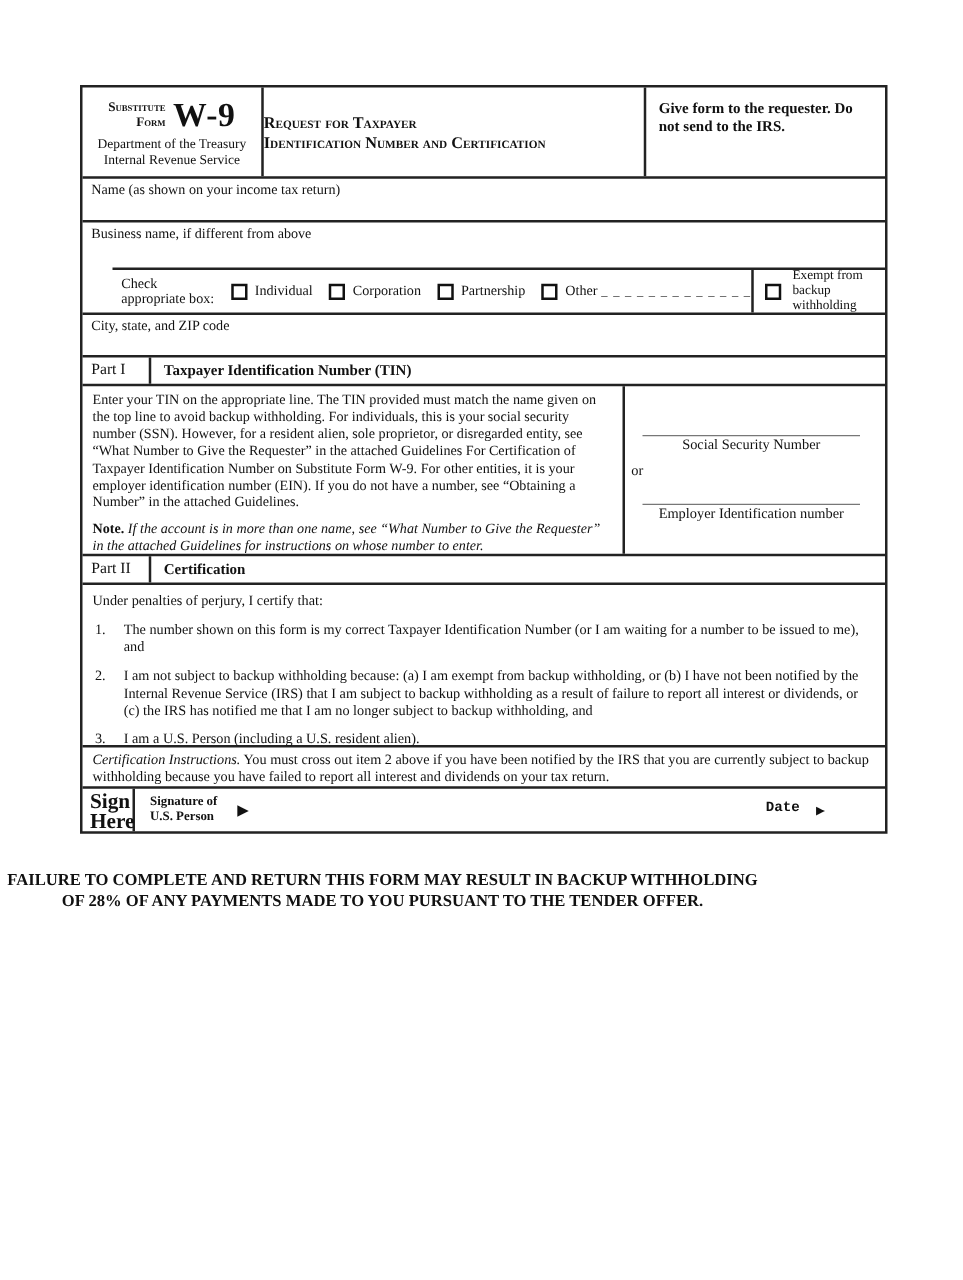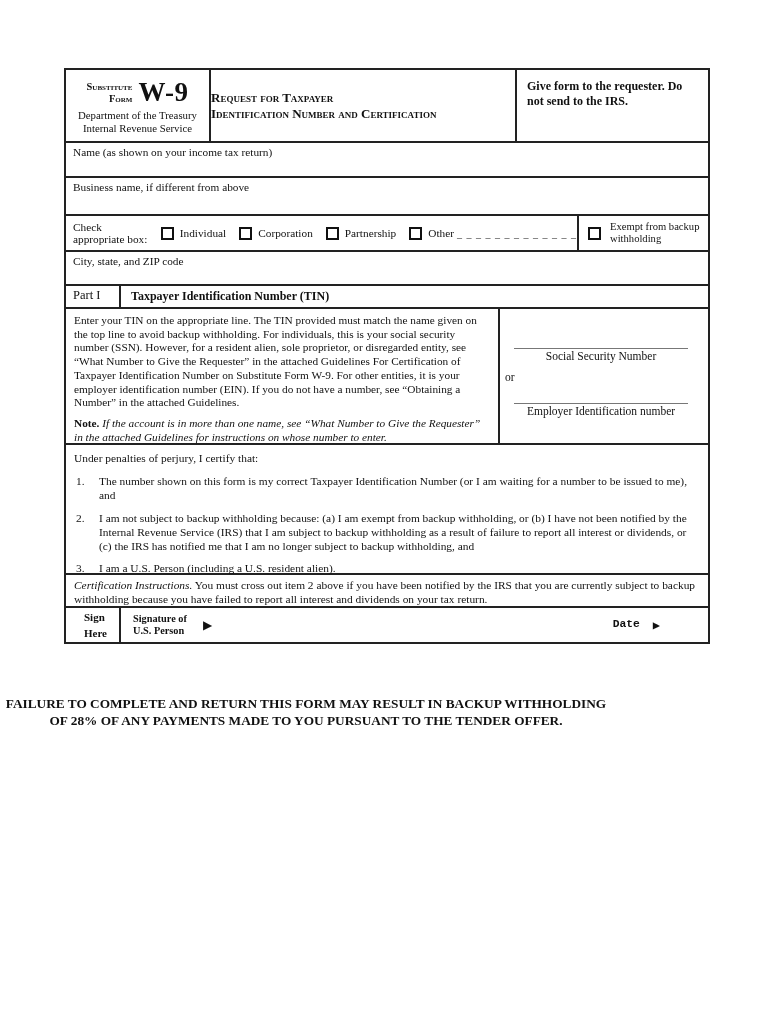--- a/index.html
+++ b/index.html
@@ -30,21 +30,21 @@
   .dept { font-size: 10.8px; line-height: 12.5px; text-align: center; margin-top: 3px; }
   .hc2 .t1, .hc2 .t2 { font-weight: bold; font-variant: small-caps; font-size: 13px; line-height: 16px; }
 
   
   .name-row { height: 35px; }
   .business-row { height: 38px; }
   .city-row { height: 34px; }
   .field-label { font-size: 11.3px; padding: 3px 0 0 7px; }
 
   
-  .check-row { height: 36px; }
+  .check-row { height: 36px; margin-left: 24px; }
   .check-left { width: 513px; border-right: 2px solid #222; display: flex; align-items: center; font-size: 11.3px; padding-left: 7px; }
   .cb { width: 13px; height: 13px; border: 2px solid #111; display: inline-block; flex: none; background: #fff; }
   .cb-group { display: flex; align-items: center; gap: 6px; margin-left: 13px; }
   .other-blank { font-size: 10px; letter-spacing: 1px; margin-left: 3px; white-space: nowrap; }
   .check-right { flex: 1; display: flex; align-items: center; gap: 9px; padding-left: 9px; padding-right: 3px; font-size: 10.6px; line-height: 12px; }
 
   
   .part-header { height: 23px; }
   .plabel { width: 55px; border-right: 2px solid #222; font-weight: normal; font-size: 12.5px; padding: 2px 0 0 7px; }
   .ptitle { flex: 1; font-weight: bold; font-size: 12px; padding: 3px 0 0 10px; }
@@ -69,21 +69,21 @@
   .cert-intro { margin-bottom: 9px; }
   .cert-item { display: flex; margin-bottom: 8px; }
   .cert-item .num { width: 25px; flex: none; padding-left: 2px; }
   .cert-item .itext { flex: 1; }
 
   .cert-instr { height: 33px; display: block; padding: 3px 8px 0 8px; font-size: 11.4px; line-height: 14px; margin-top: 36px; }
   .ci-label { font-style: italic; }
 
   
   .sign-row { height: 36px; }
-  .sign-label-cell { width: 55px; border-right: 2px solid #222; font-weight: bold; font-size: 11px; line-height: 15.5px; padding: 2px 0 0 18px; }
+  .sign-label-cell { width: 42px; border-right: 2px solid #222; font-weight: bold; font-size: 17px; line-height: 15.5px; padding: 2px 0 0 6px; }
   .sign-main { flex: 1; display: flex; align-items: center; }
   .sig-label { font-weight: bold; font-size: 10.3px; line-height: 12px; margin-left: 12px; }
   .arrow { font-size: 12px; margin-left: 16px; }
   .date-group { margin-left: auto; margin-right: 48px; display: flex; align-items: flex-start; font-family: Liberation Mono, monospace; }
   .date-group .dlabel { font-weight: bold; font-size: 11.3px; }
   .date-group .arrow { margin-left: 13px; }
 
   
   .footer {
     position: absolute; top: 695px; left: 0; width: 612px;
@@ -170,20 +170,24 @@
     </div>
     <div class="p1-right">
       <div class="tin-rule ssn-rule"></div>
       <div class="tin-label ssn-label">Social Security Number</div>
       <div class="or-label">or</div>
       <div class="tin-rule ein-rule"></div>
       <div class="tin-label ein-label">Employer Identification number</div>
     </div>
   </div>
 
+  <div class="row part-header">
+    <div class="plabel">Part II</div>
+    <div class="ptitle">Certification</div>
+  </div>
 
   <div class="row part2-body">
     <div class="cert-intro">Under penalties of perjury, I certify that:</div>
     <div class="cert-item">
       <span class="num">1.</span>
       <span class="itext">The number shown on this form is my correct Taxpayer Identification Number (or I am waiting for a number to be issued to me), and</span>
     </div>
     <div class="cert-item">
       <span class="num">2.</span>
       <span class="itext">I am not subject to backup withholding because: (a) I am exempt from backup withholding, or (b) I have not been notified by the Internal Revenue Service (IRS) that I am subject to backup withholding as a result of failure to report all interest or dividends, or (c) the IRS has notified me that I am no longer subject to backup withholding, and</span>

